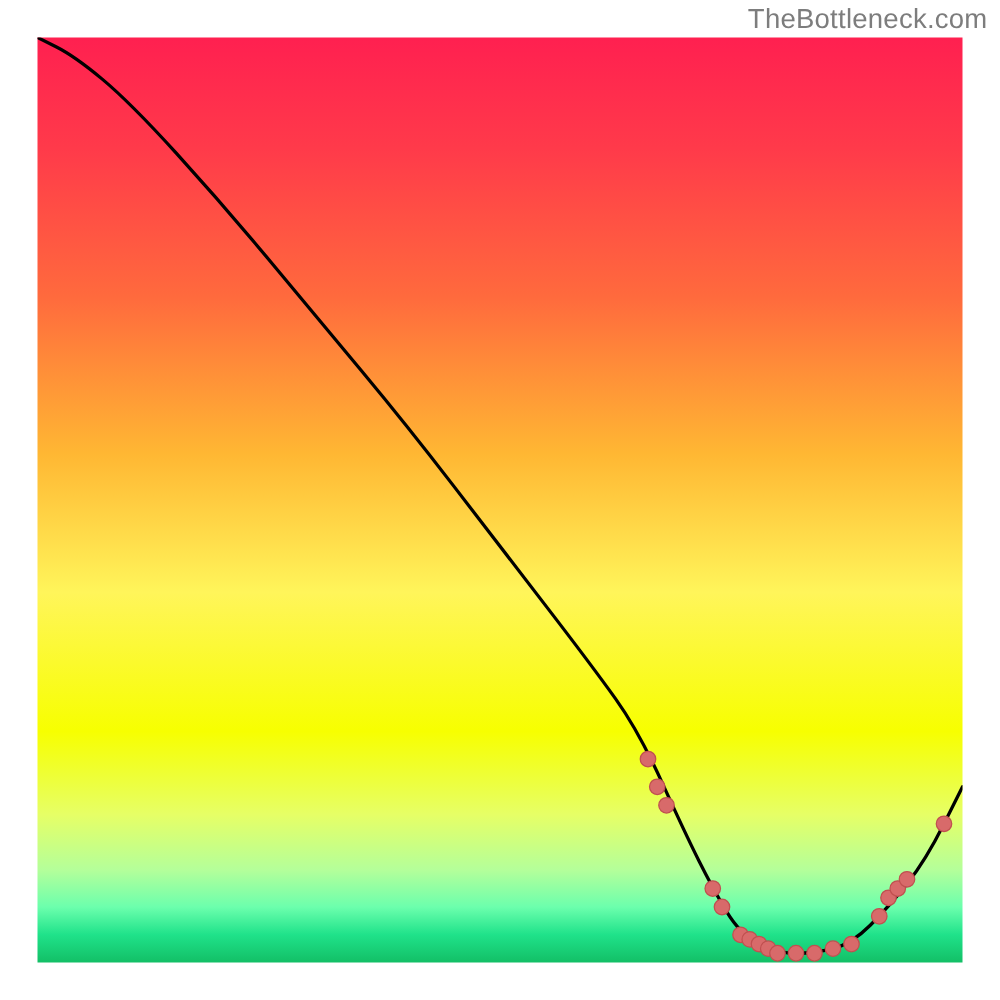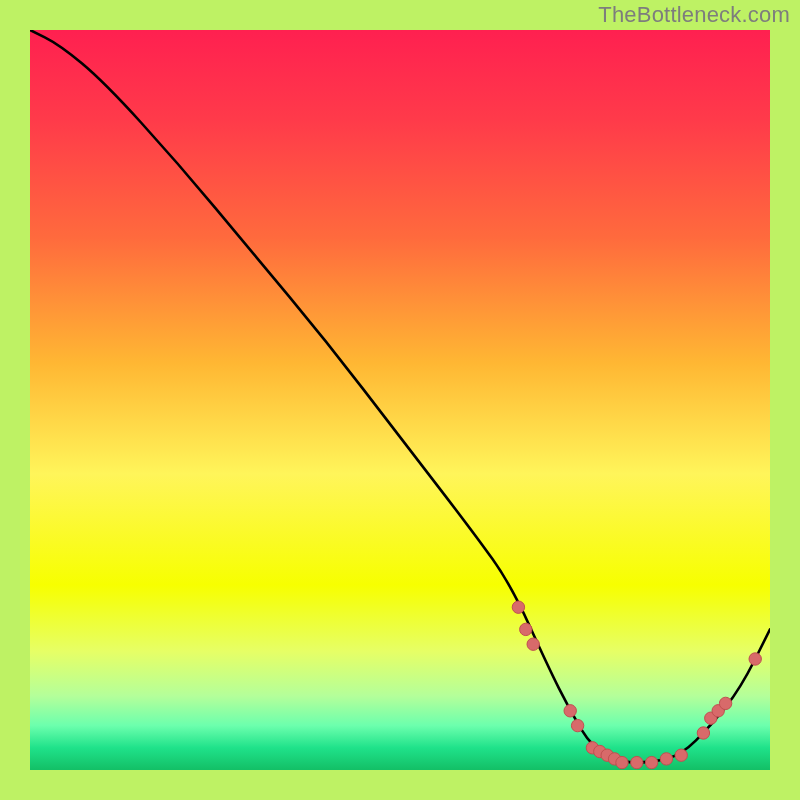--- a/index.html
+++ b/index.html
@@ -7,21 +7,21 @@
     padding: 0;
     width: 800px;
     height: 800px;
     background: #000;
     overflow: hidden;
   }
   .chart-wrap {
     position: relative;
     width: 800px;
     height: 800px;
-    background: #bef264;
+    background: #ffffff;
   }
   .plot-area {
     position: absolute;
     left: 30px;
     top: 30px;
     width: 740px;
     height: 740px;
     background: linear-gradient(to bottom,
       #ff2050 0%,
       #ff3a4a 12%,

